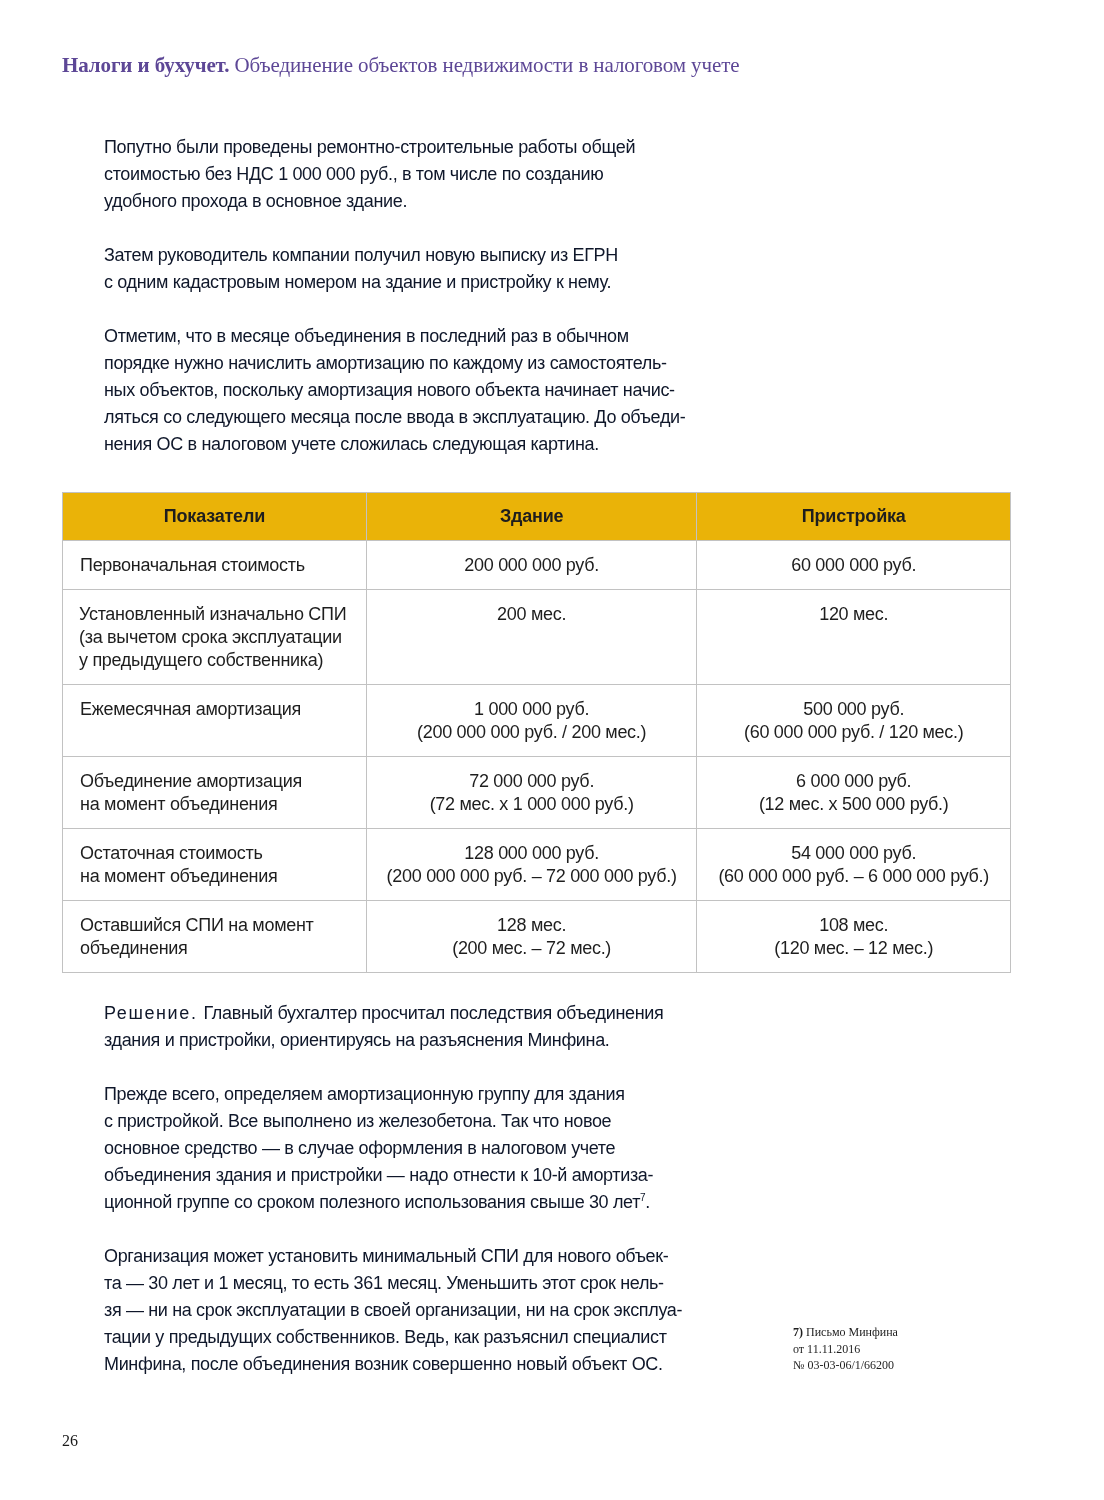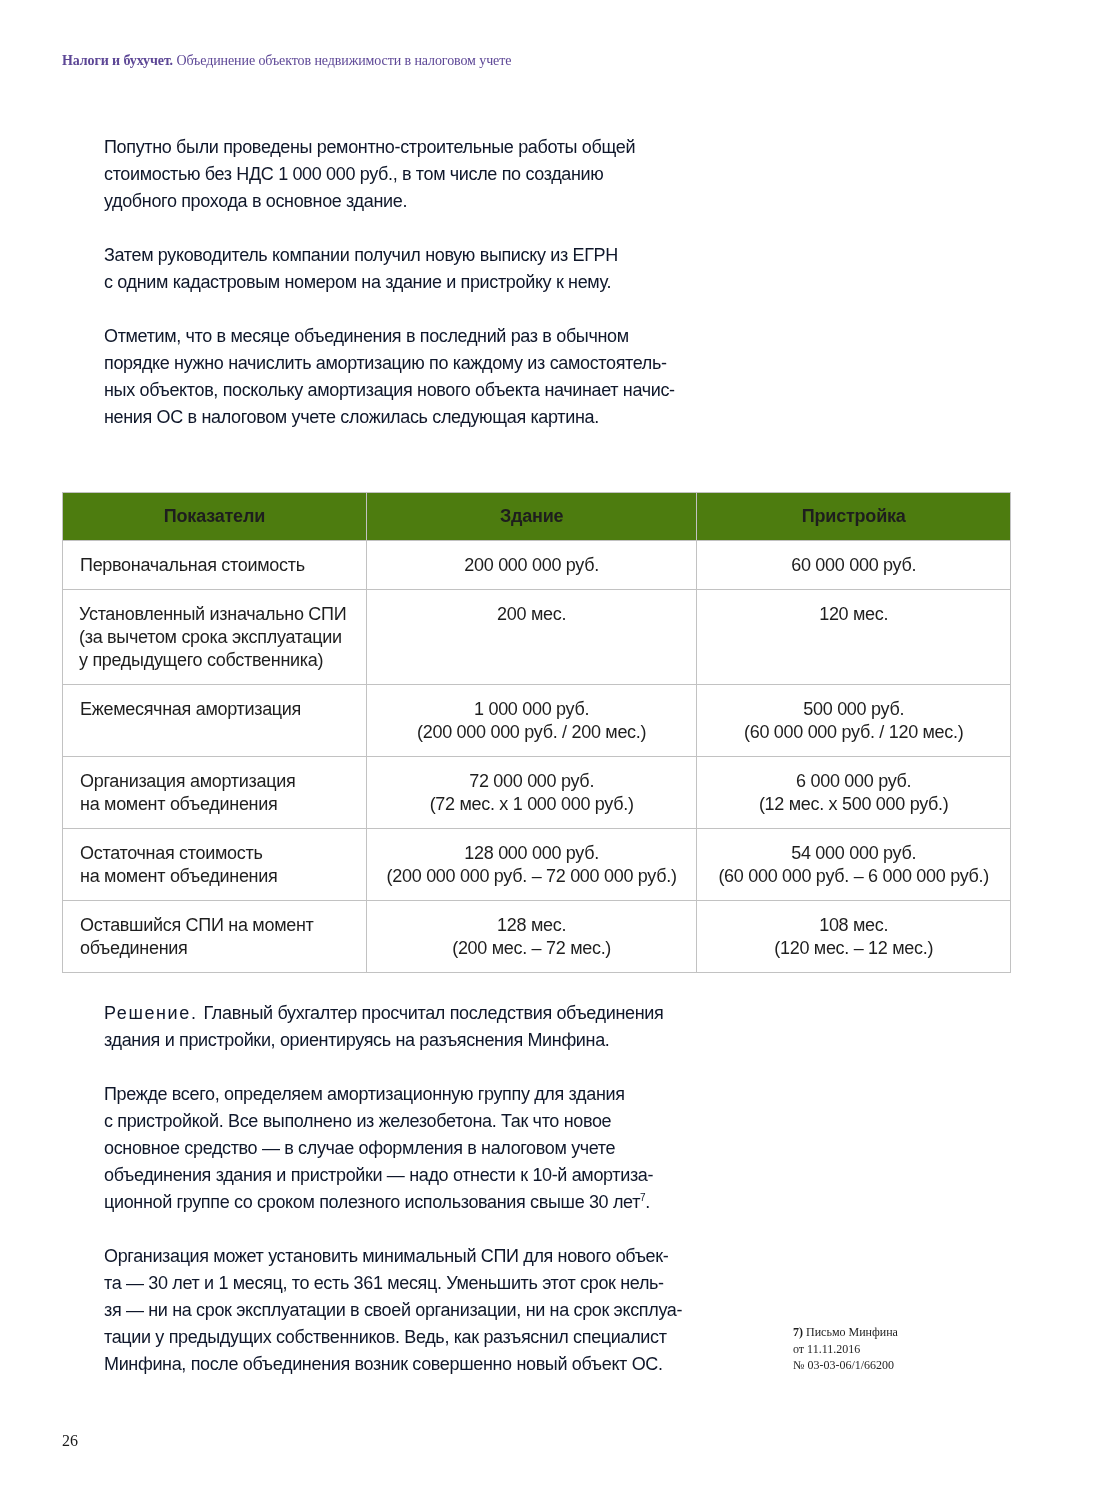--- a/index.html
+++ b/index.html
@@ -12,21 +12,21 @@
       height: 1500px;
       position: relative;
       overflow: hidden;
       color: #1a1a1a;
     }
     .running-head {
       position: absolute;
       left: 62px;
       top: 53px;
       font-family: "Liberation Serif", "DejaVu Serif", serif;
-      font-size: 14px;
+      font-size: 21px;
       color: #5d4796;
       white-space: nowrap;
       letter-spacing: -0.1px;
     }
     .running-head .section {
       font-weight: bold;
     }
     .body-text {
       position: absolute;
       left: 104px;
@@ -73,21 +73,21 @@
       line-height: 23px;
       color: #1e1e1e;
       letter-spacing: -0.3px;
     }
     table.data-table th,
     table.data-table td {
       border: 1.5px solid #c2c2c2;
       vertical-align: top;
     }
     table.data-table th {
-      background: #4d7c0f;
+      background: #eab308;
       font-weight: bold;
       height: 47px;
       padding: 0;
       vertical-align: middle;
       text-align: center;
       font-size: 18px;
       letter-spacing: -0.2px;
     }
     table.data-table col.c1 { width: 304px; }
     table.data-table col.c2 { width: 331px; }
@@ -156,20 +156,21 @@
     <span class="line">Затем руководитель компании получил новую выписку из ЕГРН</span>
     <span class="line">с одним кадастровым номером на здание и пристройку к нему.</span>
   </p>
 </div>
 
 <div class="body-text para3">
   <p>
     <span class="line">Отметим, что в месяце объединения в последний раз в обычном</span>
     <span class="line">порядке нужно начислить амортизацию по каждому из самостоятель-</span>
     <span class="line">ных объектов, поскольку амортизация нового объекта начинает начис-</span>
+    <span class="line">ляться со следующего месяца после ввода в эксплуатацию. До объеди-</span>
     <span class="line">нения ОС в налоговом учете сложилась следующая картина.</span>
   </p>
 </div>
 
 <table class="data-table">
   <colgroup>
     <col class="c1">
       <col class="c2">
       <col class="c3">
   </colgroup>
@@ -213,21 +214,21 @@
         <span class="ln">1 000 000 руб.</span>
         <span class="ln">(200 000 000 руб. / 200 мес.)</span>
       </td>
       <td class="num">
         <span class="ln">500 000 руб.</span>
         <span class="ln">(60 000 000 руб. / 120 мес.)</span>
       </td>
     </tr>
     <tr class="r4">
       <td>
-        <span class="ln">Организация амортизация</span>
+        <span class="ln">Объединение амортизация</span>
         <span class="ln">на момент объединения</span>
       </td>
       <td class="num">
         <span class="ln">72 000 000 руб.</span>
         <span class="ln">(72 мес. х 1 000 000 руб.)</span>
       </td>
       <td class="num">
         <span class="ln">6 000 000 руб.</span>
         <span class="ln">(12 мес. х 500 000 руб.)</span>
       </td>

